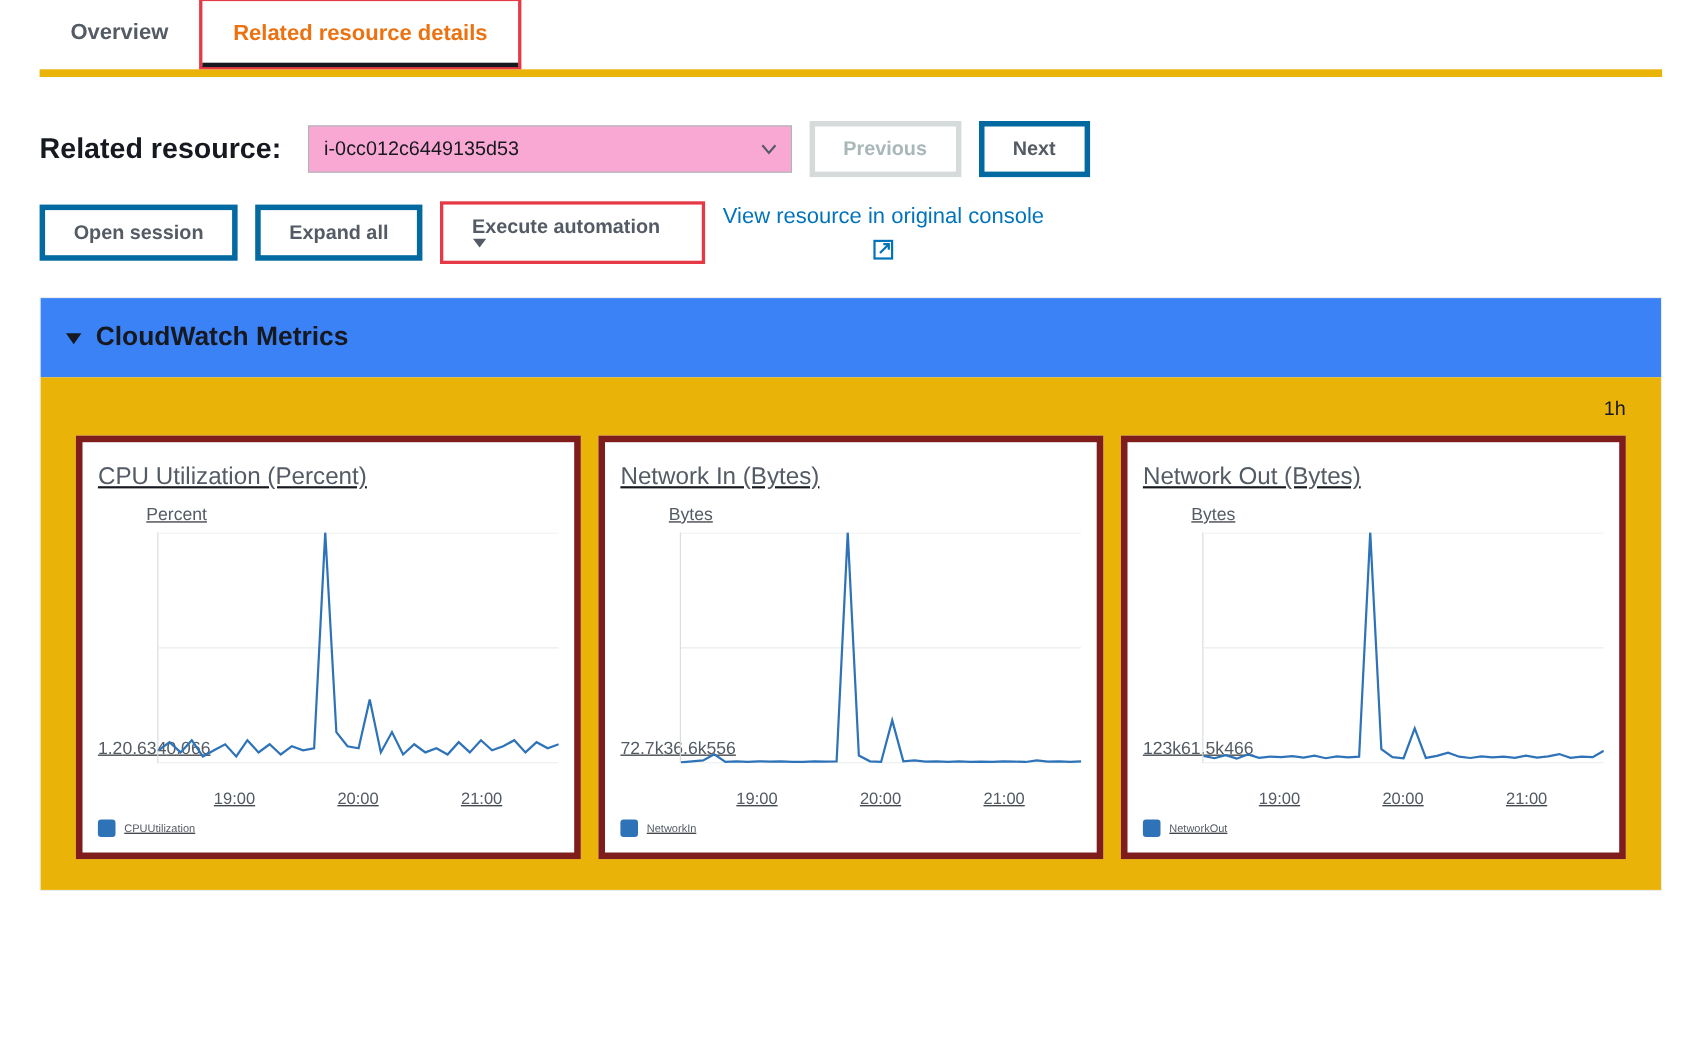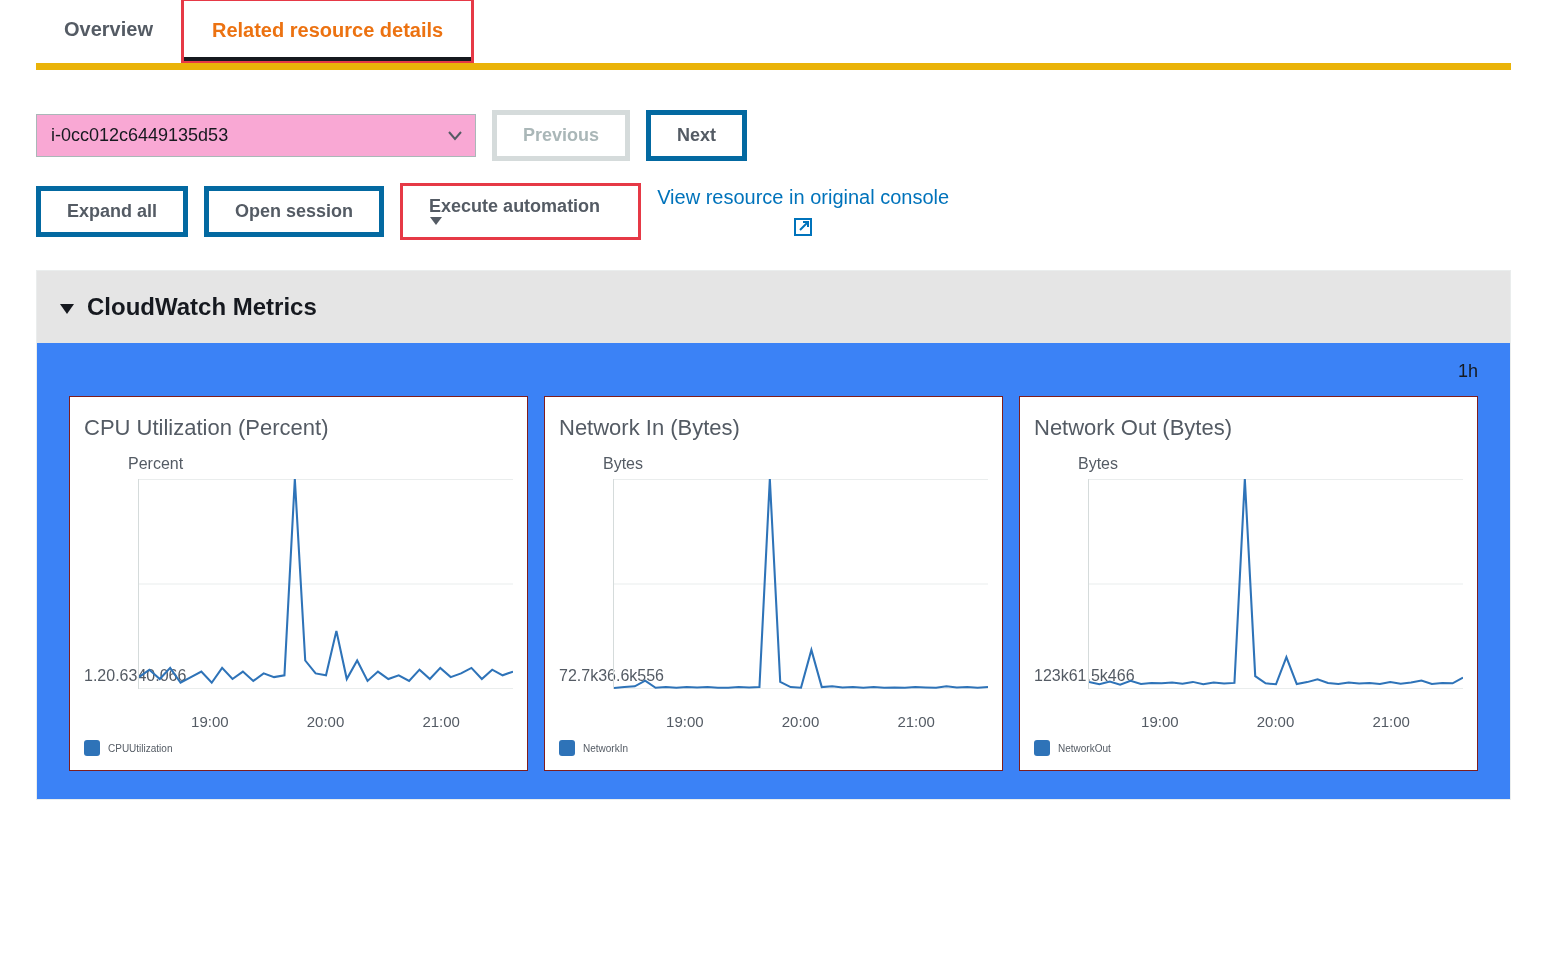--- a/index.html
+++ b/index.html
@@ -123,44 +123,45 @@
     margin: 0 36px;
     border: 1px solid #eaeded;
   }
   .section-header {
     display: flex;
     align-items: center;
     gap: 12px;
     padding: 22px 22px;
     font-size: 24px;
     font-weight: 700;
-    background: #e5e5e5;
+    background: #3b82f6;
     cursor: pointer;
   }
   .section-body {
-    background: #3b82f6;
+    background: #eab308;
     padding: 8px 32px 28px 32px;
   }
   .timerange-bar {
     display: flex;
     justify-content: flex-end;
     padding: 10px 0 14px 0;
     font-size: 18px;
     color: #16191f;
   }
   .charts-row {
     display: flex;
     gap: 16px;
   }
   .chart-card {
     background: #fff;
-    border: 1px solid #7f1d1d;
+    border: 6px solid #7f1d1d;
     flex: 1;
     padding: 18px 14px 14px 14px;
     min-width: 0;
+    text-decoration: underline;
   }
   .chart-title {
     font-size: 22px;
     color: #545b64;
     margin-bottom: 14px;
   }
   .chart-unit {
     font-size: 16px;
     color: #545b64;
     margin-bottom: 6px;
@@ -221,35 +222,36 @@
 <body>
 
 <div class="page">
 
   <div class="tabs">
     <div class="tab">Overview</div>
     <div class="tab active highlight-box">Related resource details</div>
   </div>
 
   <div class="controls-row">
+    <span class="label-lg">Related resource:</span>
     <div class="select-box">
       <div class="select-input">i-0cc012c6449135d53</div>
       <span class="caret">
         <svg width="14" height="10" viewBox="0 0 14 10">
             <path d="M1 1 L7 8 L13 1" fill="none" stroke="#545b64" stroke-width="2"></path>
           </svg>
       </span>
     </div>
     <button class="btn" disabled="">Previous</button>
     <button class="btn">Next</button>
   </div>
 
   <div class="actions-row">
+    <button class="btn">Open session</button>
     <button class="btn">Expand all</button>
-    <button class="btn">Open session</button>
     <button class="btn btn-hl">
       <span>Execute automation</span>
       <span class="caret-inline">
         <svg width="14" height="10" viewBox="0 0 14 10">
             <polygon points="1,1 13,1 7,9" fill="#545b64"></polygon>
           </svg>
       </span>
     </button>
     <a class="link">
       <span>View resource in original console</span>

